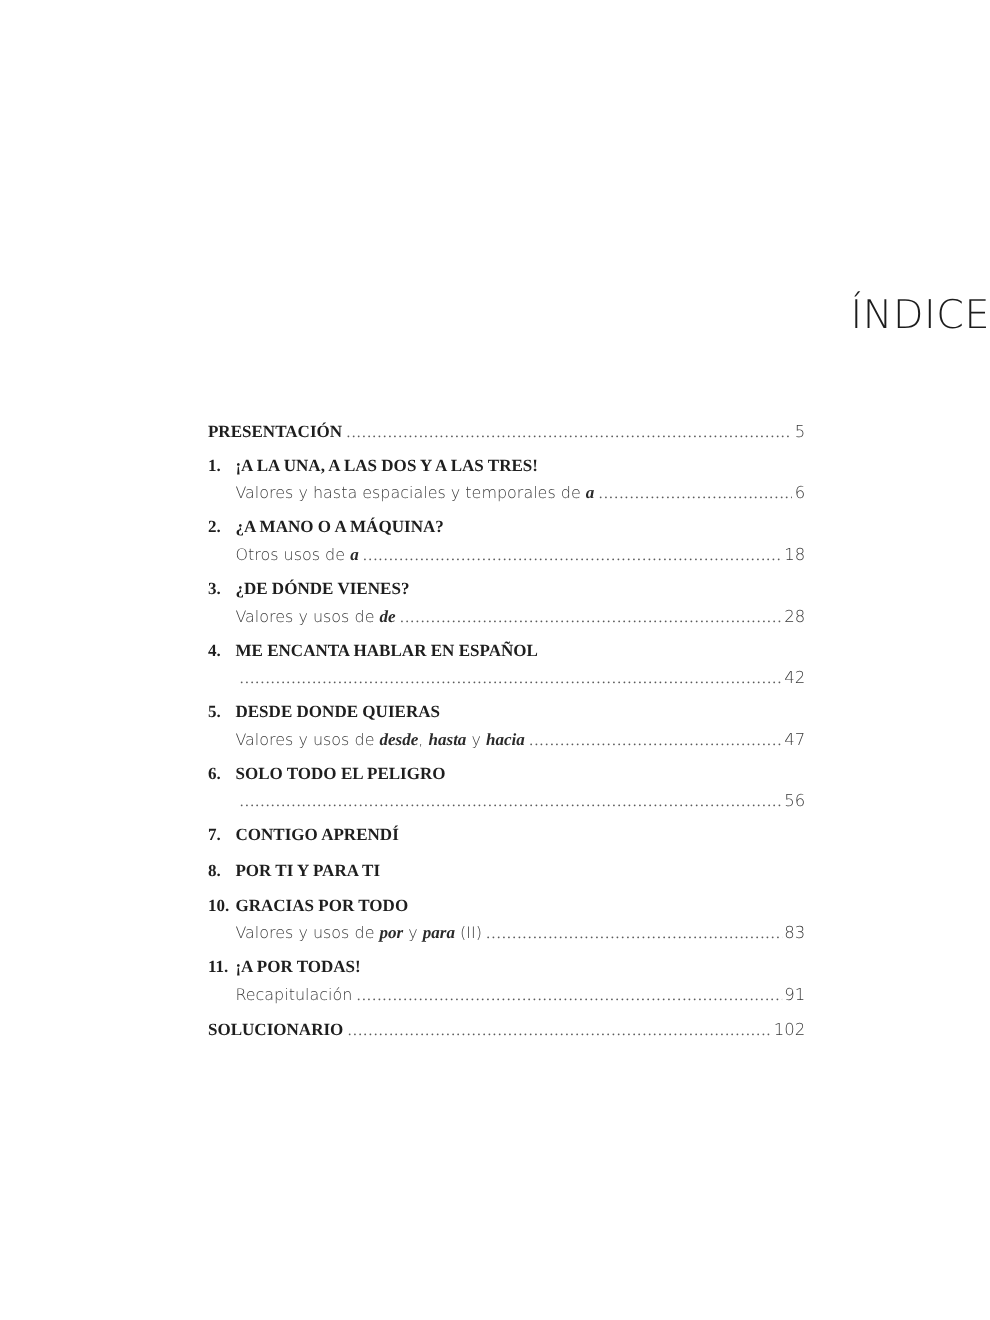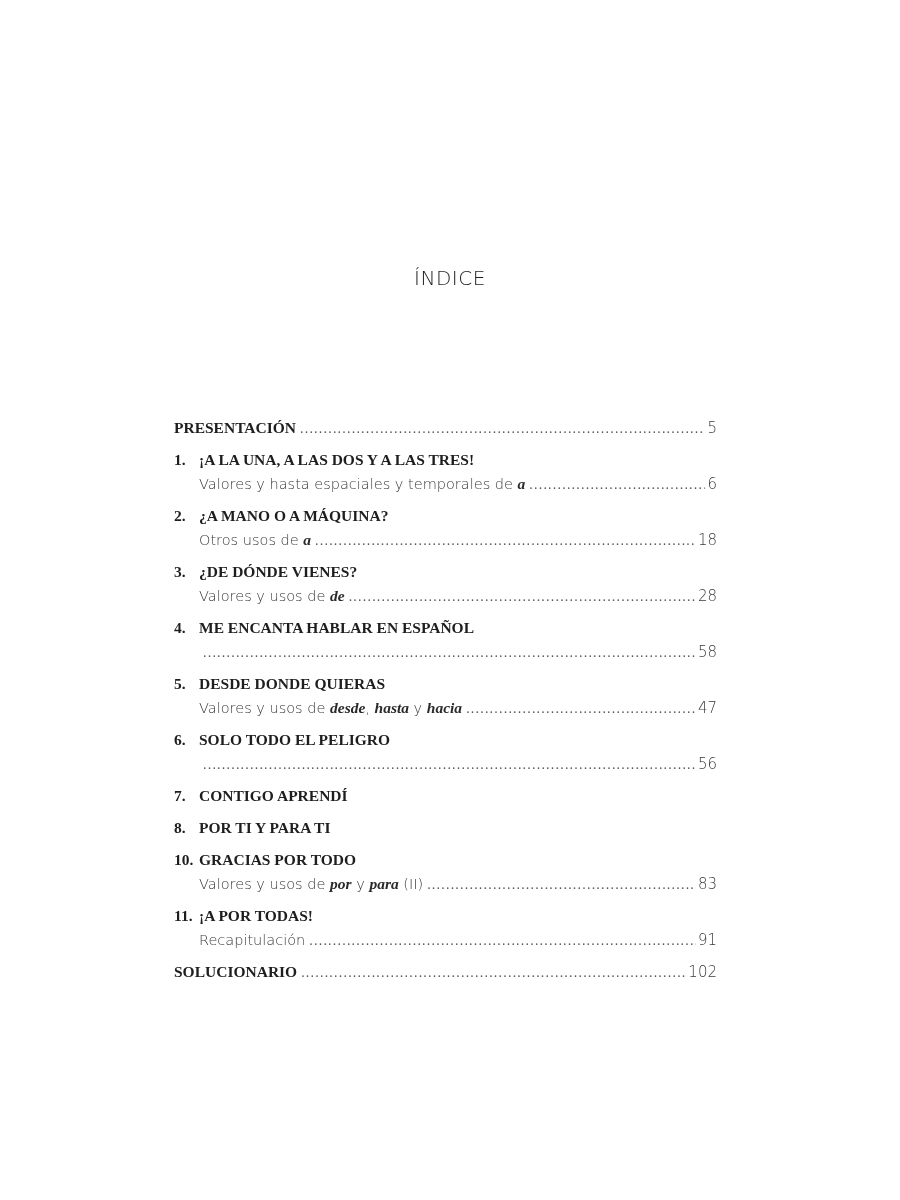--- a/index.html
+++ b/index.html
@@ -13,33 +13,32 @@
       position: relative;
       overflow: hidden;
       color: #2b2b2b;
       font-family: "DejaVu Serif", "Liberation Serif", serif;
     }
     .page-title {
       position: absolute;
       left: 0;
       width: 900px;
       top: 266px;
-      text-align: center;
+      text-align: right;
       font-family: "DejaVu Sans", "Liberation Sans", sans-serif;
       font-weight: 300;
-      font-size: 20px;
+      font-size: 36px;
       letter-spacing: 0.5px;
       color: #1c1c1c;
     }
     .toc {
       position: absolute;
-      left: 174px;
+      left: 189px;
       width: 543px;
       top: 380px;
-      margin-top: 36px;
     }
     .row {
       display: flex;
       align-items: baseline;
       width: 100%;
       white-space: nowrap;
     }
     .row .leader {
       flex: 1 1 auto;
       overflow: hidden;
@@ -155,21 +154,21 @@
     </div>
   </div>
 
   <div class="chapter">
     <div class="heading">
       <span class="num">4.</span>
       <span class="title">ME ENCANTA HABLAR EN ESPAÑOL</span>
     </div>
     <div class="row sub">
       <span class="leader"></span>
-      <span class="page">58</span>
+      <span class="page">42</span>
     </div>
   </div>
 
   <div class="chapter">
     <div class="heading">
       <span class="num">5.</span>
       <span class="title">DESDE DONDE QUIERAS</span>
     </div>
     <div class="row sub">
       <span class="label"><span>Valores y usos de </span><em>desde</em><span>, </span><em>hasta</em><span> y </span><em>hacia</em></span>

